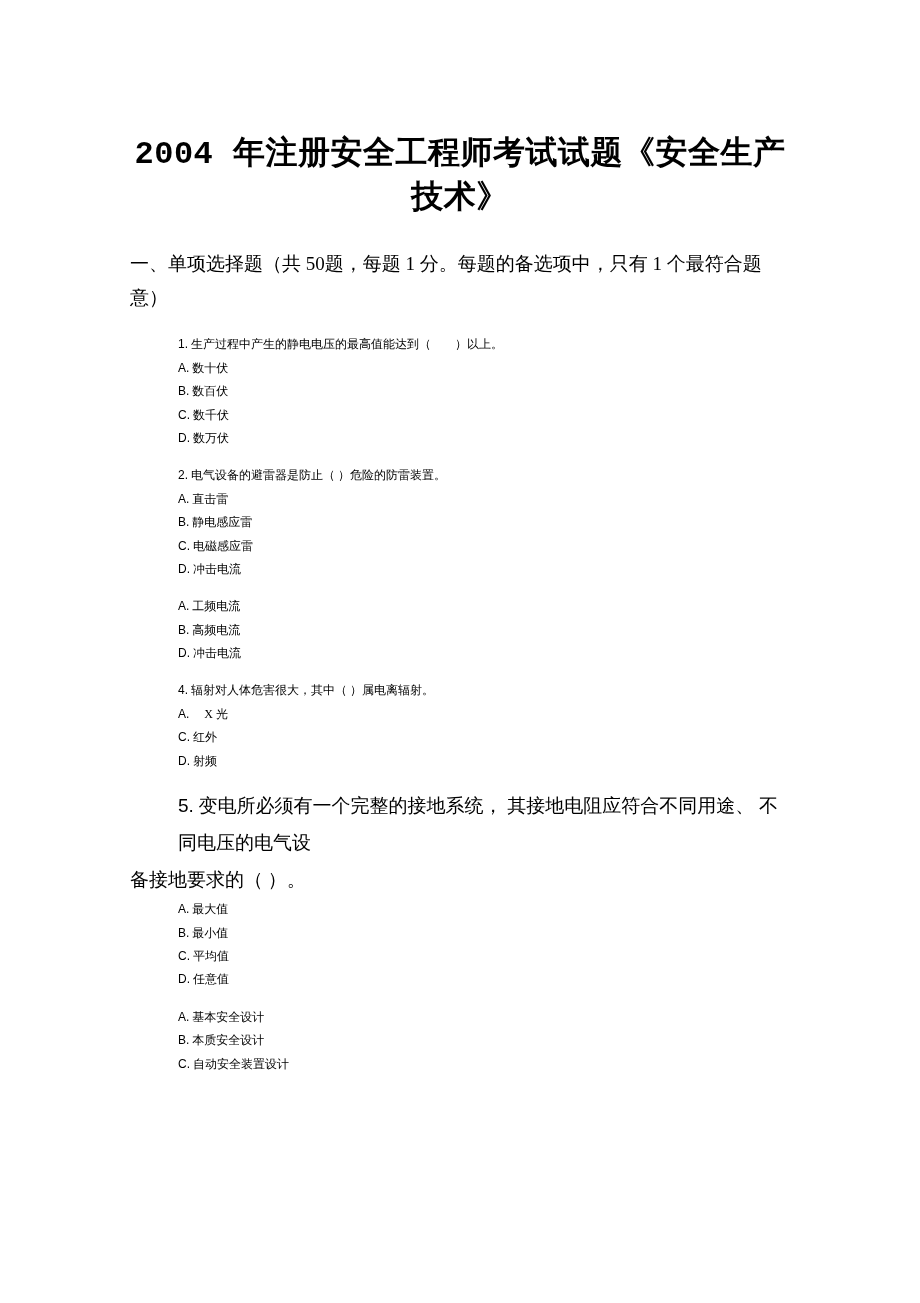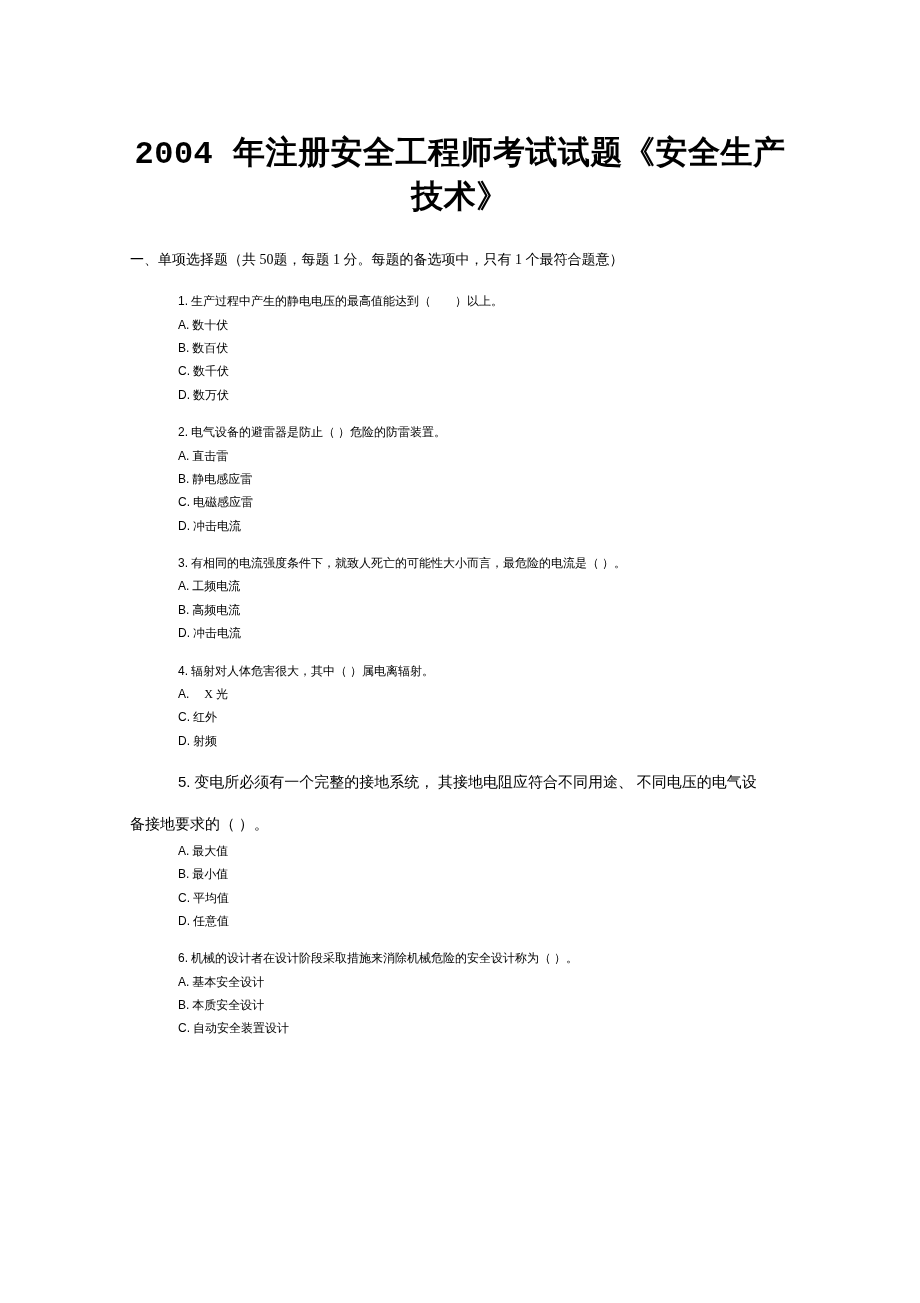--- a/index.html
+++ b/index.html
@@ -15,51 +15,50 @@
   }
   h1 {
     font-family: Liberation Mono, monospace;
     font-size: 32px;
     font-weight: bold;
     text-align: center;
     margin: 16px 0 28px 0;
     letter-spacing: 0.5px;
   }
   .section-heading {
-    font-size: 14px;
+    font-size: 19px;
     margin: 0 0 18px 0;
     line-height: 1.8;
     font-family: "SimSun", "宋体", serif;
   }
   .question-block {
     margin-bottom: 14px;
   }
   .qline {
     font-size: 12px;
     line-height: 1.95;
     padding-left: 48px;
     font-family: "SimSun", "宋体", serif;
   }
   .qnum {
     font-family: Arial, "Helvetica Neue", sans-serif;
   }
   .opt-label {
     font-family: Arial, "Helvetica Neue", sans-serif;
   }
   .q5wrap {
-    font-size: 15px;
+    font-size: 19px;
     line-height: 1.95;
     font-family: "SimSun", "宋体", serif;
   }
   .q5wrap .first {
     padding-left: 48px;
   }
   .q5wrap .cont {
     padding-left: 0;
-    margin-top: 13px;
   }
 </style>
 </head>
 <body>
 
 <div class="page">
 
   <h1>2004 年注册安全工程师考试试题《安全生产技术》</h1>
 
   <div class="section-heading">
@@ -76,21 +75,20 @@
 
   <div class="question-block">
     <div class="qline"><span class="qnum">2.</span> <span>电气设备的避雷器是防止（ ）危险的防雷装置。</span></div>
     <div class="qline"><span class="opt-label">A.</span> <span>直击雷</span></div>
     <div class="qline"><span class="opt-label">B.</span> <span>静电感应雷</span></div>
     <div class="qline"><span class="opt-label">C.</span> <span>电磁感应雷</span></div>
     <div class="qline"><span class="opt-label">D.</span> <span>冲击电流</span></div>
   </div>
 
   <div class="question-block">
-    <div class="qline"><span class="qnum">3.</span> <span>有相同的电流强度条件下，就致人死亡的可能性大小而言，最危险的电流是（ ）。</span></div>
     <div class="qline"><span class="opt-label">A.</span> <span>工频电流</span></div>
     <div class="qline"><span class="opt-label">B.</span> <span>高频电流</span></div>
     <div class="qline"><span class="opt-label">D.</span> <span>冲击电流</span></div>
   </div>
 
   <div class="question-block">
     <div class="qline"><span class="qnum">4.</span> <span>辐射对人体危害很大，其中（ ）属电离辐射。</span></div>
     <div class="qline"><span class="opt-label">A.</span> <span>　X 光</span></div>
     <div class="qline"><span class="opt-label">C.</span> <span>红外</span></div>
     <div class="qline"><span class="opt-label">D.</span> <span>射频</span></div>
@@ -101,19 +99,18 @@
       <div class="first"><span class="qnum">5.</span> <span>变电所必须有一个完整的接地系统， 其接地电阻应符合不同用途、 不同电压的电气设</span></div>
       <div class="cont"><span>备接地要求的（ ）。</span></div>
     </div>
     <div class="qline"><span class="opt-label">A.</span> <span>最大值</span></div>
     <div class="qline"><span class="opt-label">B.</span> <span>最小值</span></div>
     <div class="qline"><span class="opt-label">C.</span> <span>平均值</span></div>
     <div class="qline"><span class="opt-label">D.</span> <span>任意值</span></div>
   </div>
 
   <div class="question-block">
-    <div class="qline"><span class="qnum">6.</span> <span>机械的设计者在设计阶段采取措施来消除机械危险的安全设计称为（ ）。</span></div>
     <div class="qline"><span class="opt-label">A.</span> <span>基本安全设计</span></div>
     <div class="qline"><span class="opt-label">B.</span> <span>本质安全设计</span></div>
     <div class="qline"><span class="opt-label">C.</span> <span>自动安全装置设计</span></div>
   </div>
 
 </div>
 
 </body></html>

